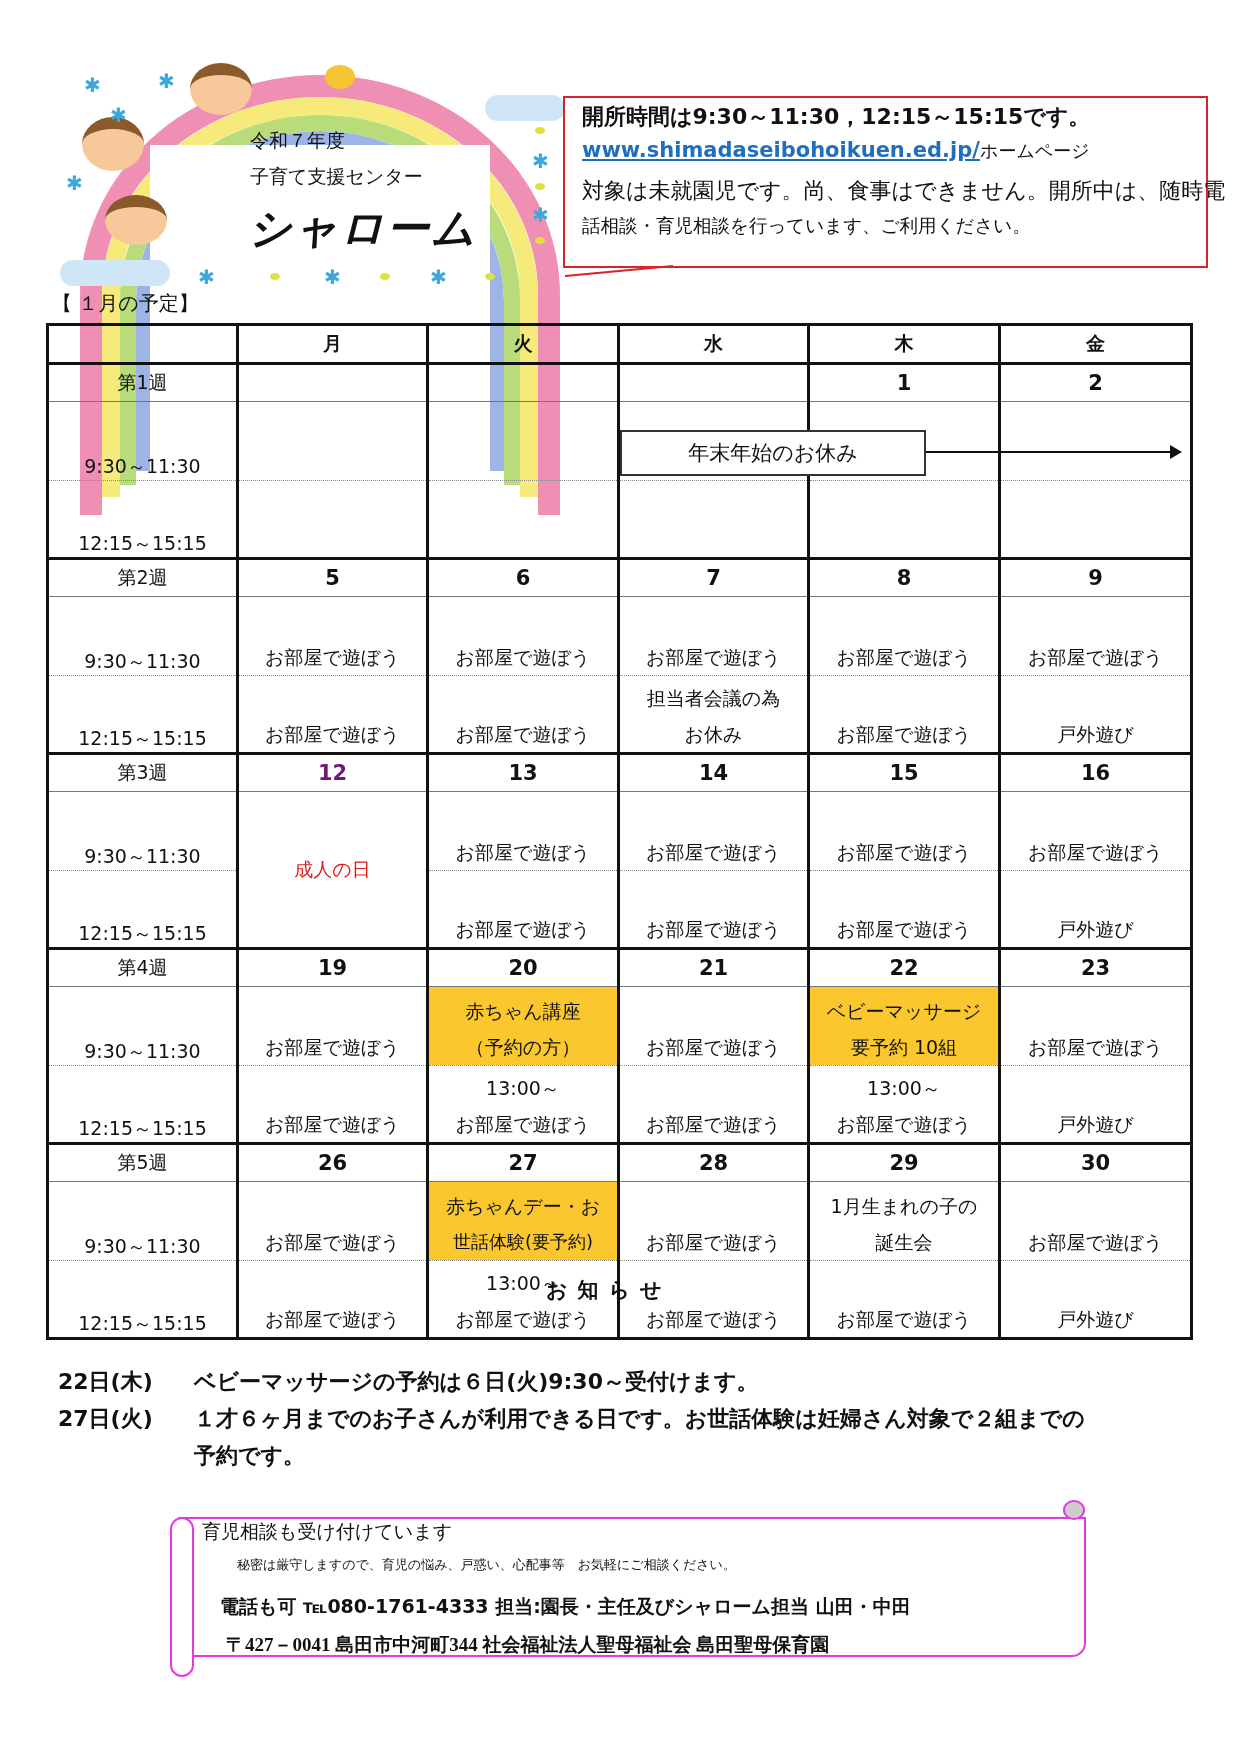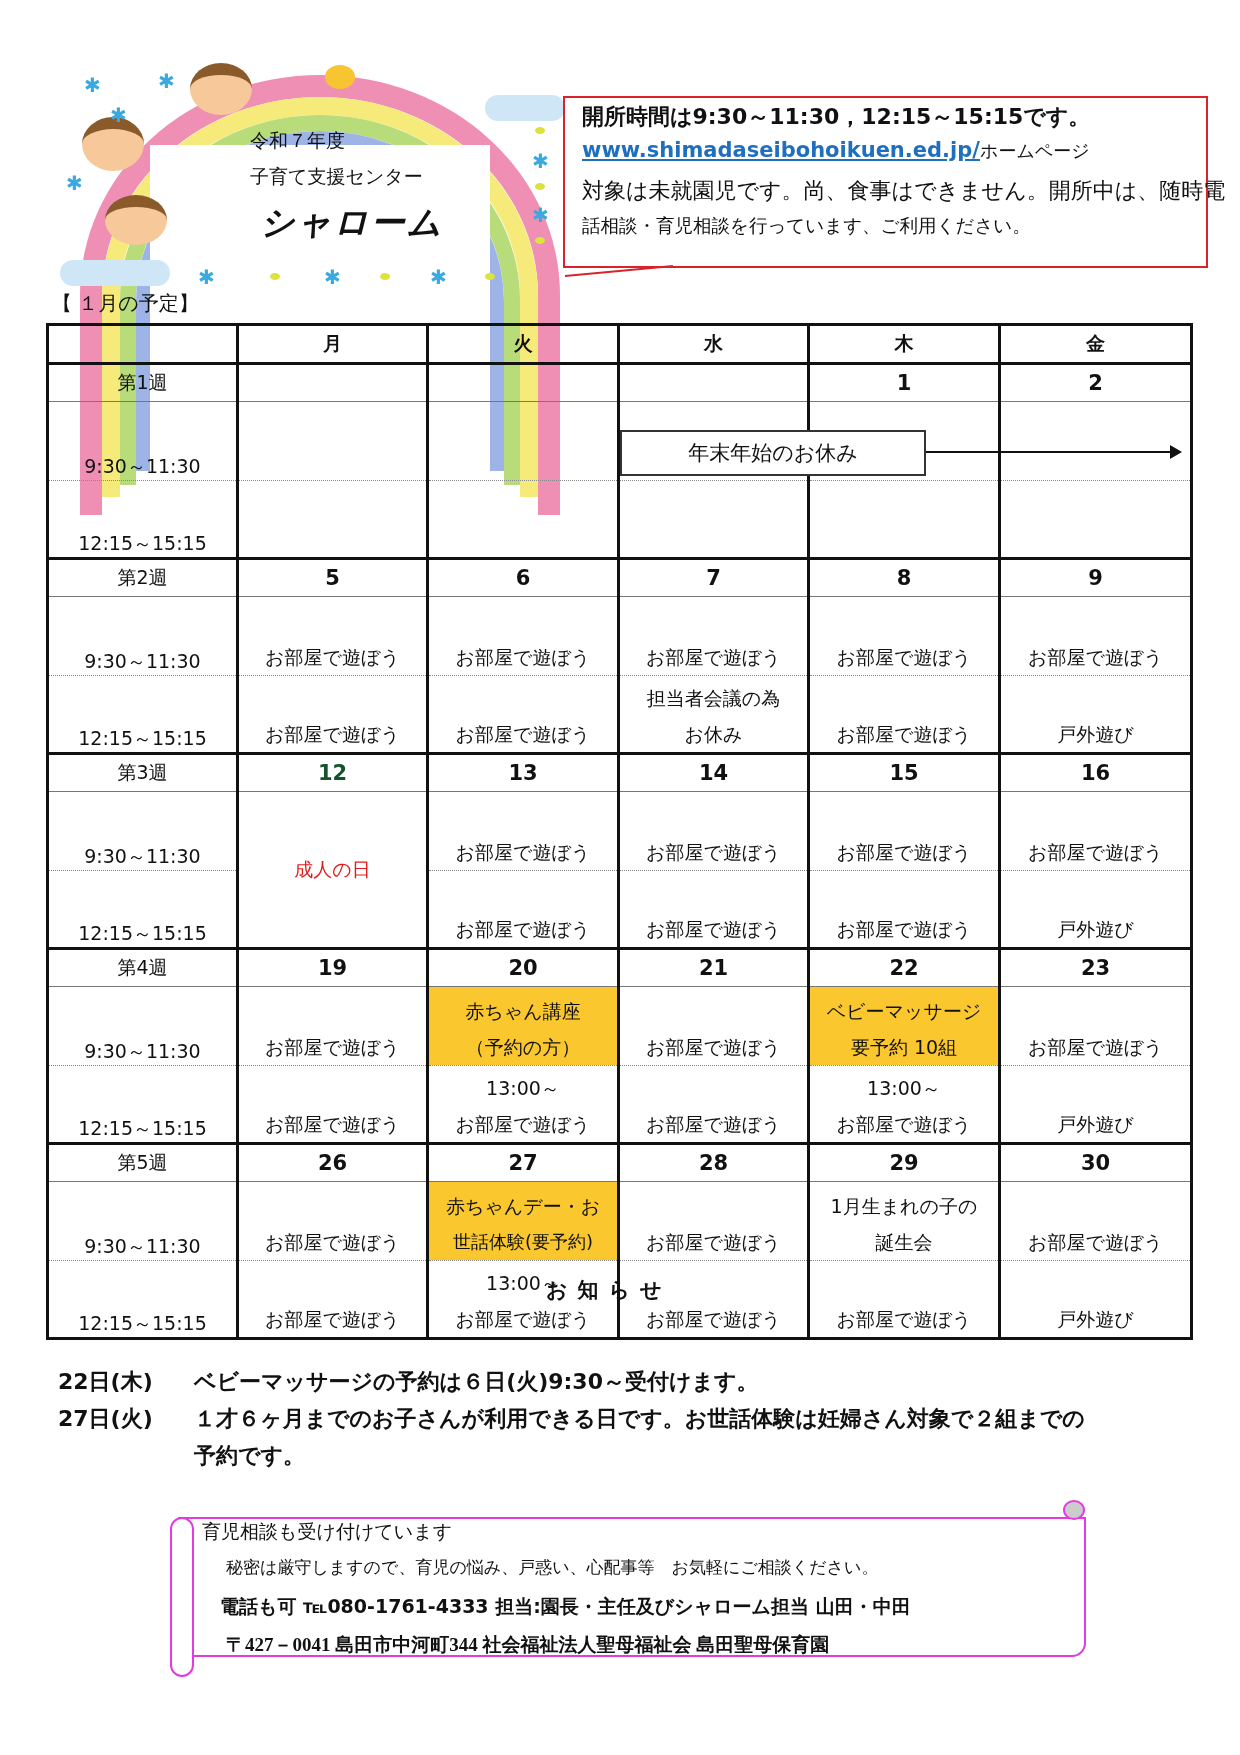--- a/index.html
+++ b/index.html
@@ -11,21 +11,21 @@
   .logo-area { left:60px; top:55px; width:500px; height:230px; }
   .arc { position:absolute; border-radius:50% 50% 0 0; border-style:solid; border-bottom:none; box-sizing:border-box; }
   .cloud { position:absolute; background:#cfe6f7; border-radius:40px; }
   .kid { position:absolute; border-radius:50%; background:#f6c89a; border-top:12px solid #8a5a2b; box-sizing:border-box; }
   .star { position:absolute; color:#39a9e0; font-size:20px; font-weight:bold; line-height:1; }
   .dot { position:absolute; width:10px; height:7px; border-radius:50%; background:#dde33b; }
   .chick { position:absolute; width:30px; height:24px; border-radius:50%; background:#f7c531; }
 
   .title-year { left:250px; top:128px; font-size:19px; }
   .title-center { left:250px; top:164px; font-size:19px; }
-  .title-name { left:248px; top:200px; font-size:34px; font-style:italic; font-weight:bold; letter-spacing:2px;margin-left:12px; }
+  .title-name { left:248px; top:200px; font-size:43px; font-style:italic; font-weight:bold; letter-spacing:2px; }
 
   
   .callout { left:563px; top:96px; width:645px; height:172px; border:2px solid #d8232a; box-sizing:border-box; background:#fff; }
   .callout-tail { left:565px; top:264px; width:110px; height:14px; }
   .co-line1 { left:582px; top:102px; font-size:22px; font-weight:bold; }
   .co-line2 { left:582px; top:138px; font-size:21px; font-weight:bold; }
   .co-url { color:#1f6fbf; text-decoration:underline; }
   .co-home { font-size:18px; font-weight:normal; color:#111; }
   .co-line3 { left:582px; top:176px; font-size:22px; }
   .co-line4 { left:582px; top:213px; font-size:18.5px; }
@@ -36,21 +36,21 @@
   .cal { left:46px; top:323px; width:1144px; border-collapse:collapse; table-layout:fixed; }
   .cal td, .cal th { border-left:3px solid #111; border-right:3px solid #111; text-align:center; padding:0; font-weight:normal; overflow:hidden; }
   .cal th { height:36px; font-size:19px; font-weight:bold; border-top:3px solid #111; border-bottom:3px solid #111; }
   .cal tr.daterow td { height:36px; font-size:21px; font-weight:bold; border-top:3px solid #111; border-bottom:1.5px solid #777; }
   .cal tr.daterow td.weeklabel { font-size:19px; font-weight:normal; }
   .cal tr.am td { height:74px; border-bottom:1px dotted #888; vertical-align:bottom; font-size:19px; }
   .cal tr.pm td { height:74px; vertical-align:bottom; font-size:19px; }
   .cal td.timecell { vertical-align:top; font-size:21px; text-align:center; padding-top:4px; }
   .cal tr.pm td.timecell { padding-top:2px; }
   .cell-line { display:block; line-height:36px; }
-  .red { color:#14532d; }
+  .red { color:#701a75; }
   .hl { background:#fbc72e; }
   .cal td.blank-merge { border-bottom:none; }
   .cal tr.pm.last td { border-bottom:3px solid #111; }
   .holiday-cell { vertical-align:middle !important; font-weight:bold; color:#e21b1b; font-size:19px; }
 
   .newyear-box { left:620px; top:430px; width:306px; height:46px; border:2px solid #333; background:#fff; box-sizing:border-box;
                  font-size:21px; text-align:center; line-height:42px; }
   .newyear-arrow { left:926px; top:451px; width:252px; height:2px; background:#111; }
   .arrowhead { left:1170px; top:445px; width:0; height:0; border-top:7px solid transparent; border-bottom:7px solid transparent; border-left:12px solid #111; }
 
@@ -60,21 +60,21 @@
   .notice-date { display:inline-block; width:136px; }
   .nr1 { top:1367px; }
   .nr2 { top:1404px; }
   .nr3 { left:194px; top:1441px; font-size:22px; font-weight:bold;text-align:right; }
 
   
   .scroll { left:178px; top:1517px; width:908px; height:140px; border:2px solid #e23be0; border-radius:0 0 14px 0; box-sizing:border-box; }
   .scroll-left { left:170px; top:1517px; width:24px; height:160px; border:2px solid #e23be0; border-radius:12px; box-sizing:border-box; background:#fff; }
   .scroll-curl { left:1063px; top:1500px; width:22px; height:20px; border:2px solid #e23be0; border-radius:50%; background:#ccc; box-sizing:border-box; }
   .sc-line1 { left:202px; top:1519px; font-size:19px; }
-  .sc-line2 { left:226px; top:1556px; font-size:17px; }
+  .sc-line2 { left:237px; top:1556px; font-size:13px; }
   .sc-line3 { left:220px; top:1594px; font-size:19px; font-weight:bold; }
   .sc-line4 { left:226px; top:1632px; font-size:19px; font-weight:bold;font-family:Liberation Serif, serif; }
 </style>
 </head>
 <body>
 
 <div class="abs logo-area">
   <div class="arc" style="left:20px;top:20px;width:480px;height:440px;border-width:22px;border-color:#ef8fb3;"></div>
   <div class="arc" style="left:42px;top:42px;width:436px;height:400px;border-width:18px;border-color:#f6eb7a;"></div>
   <div class="arc" style="left:60px;top:60px;width:400px;height:370px;border-width:16px;border-color:#b8dc7a;"></div>

